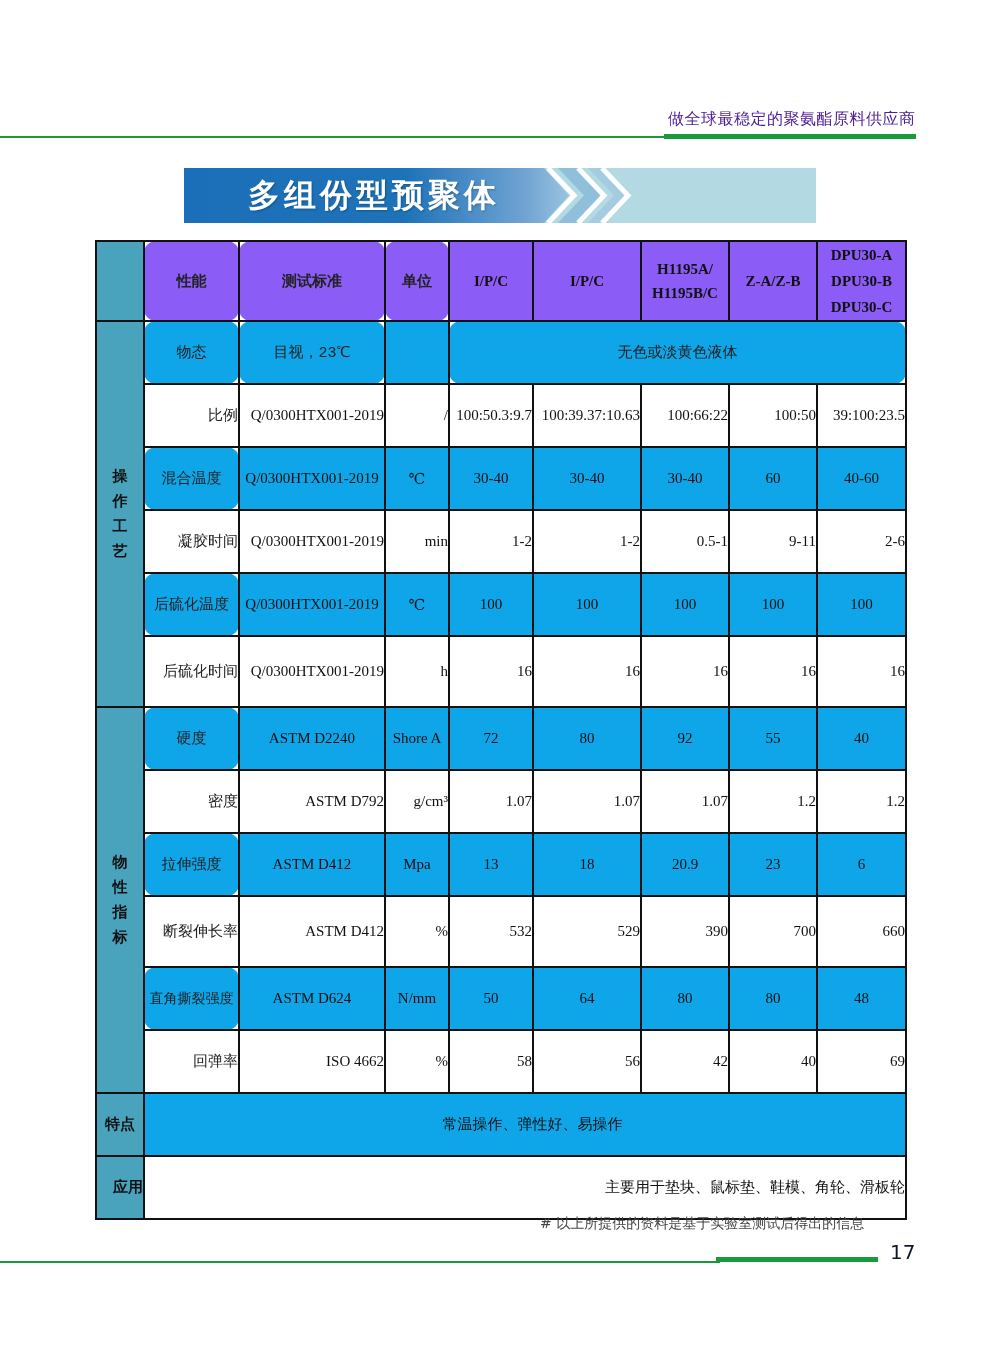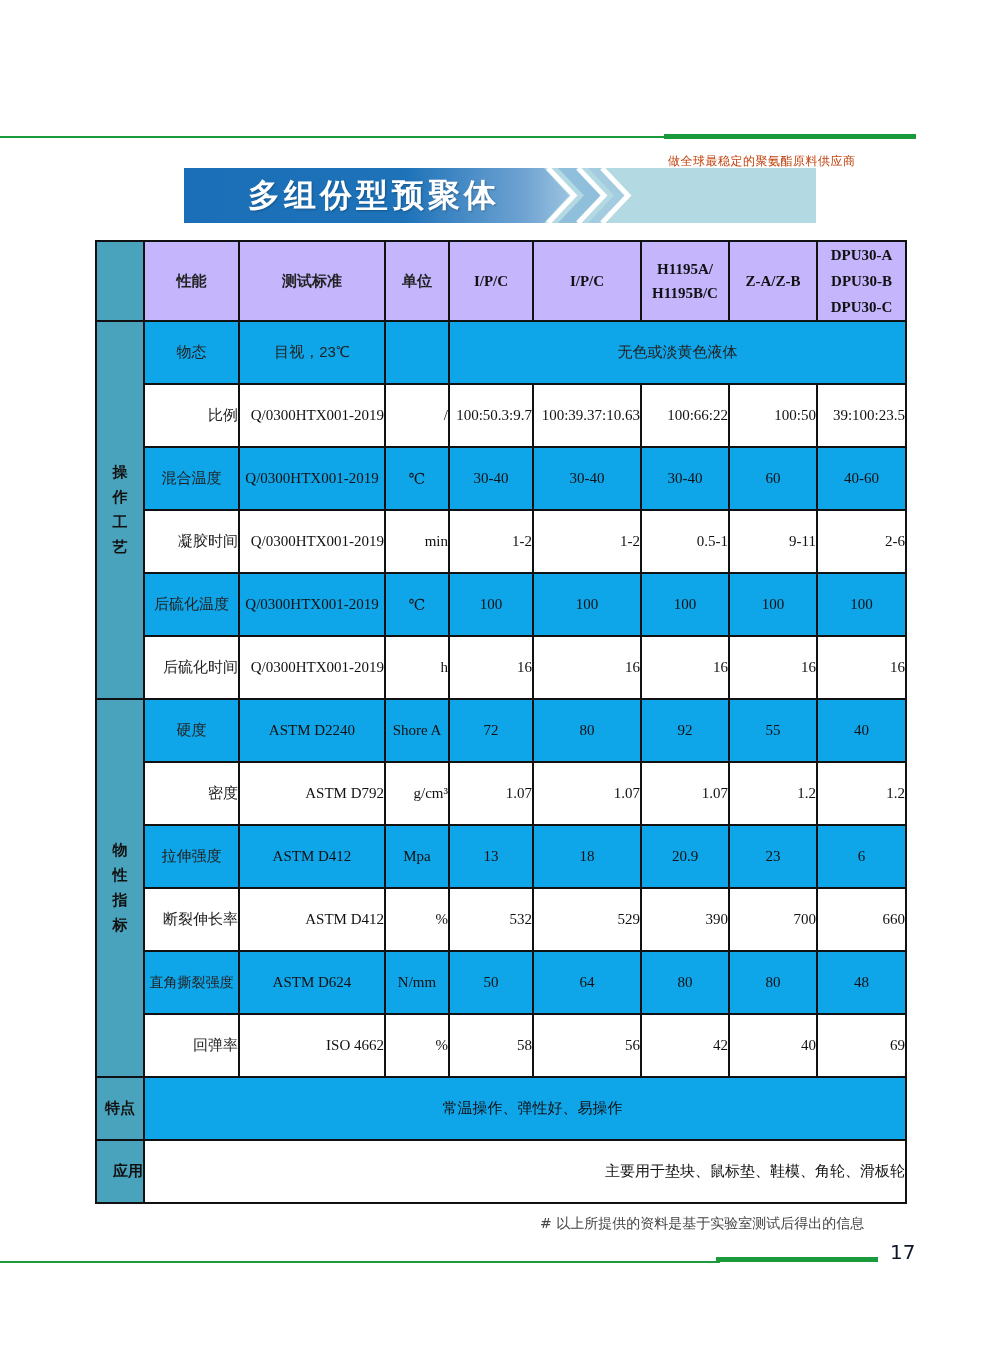--- a/index.html
+++ b/index.html
@@ -1,22 +1,22 @@
 <!DOCTYPE html>
 <html><head>
 <meta charset="utf-8">
 <style>
   html, body { margin: 0; padding: 0; }
   body {
     width: 1000px; height: 1347px; background: #ffffff; position: relative; overflow: hidden;
     font-family: "DejaVu Serif", "Liberation Serif", serif; color: #111;
   }
   .slogan {
-    position: absolute; left: 668px; top: 109px; font-size: 12px; color: #c2410c;
-    font-family: "DejaVu Sans", "Liberation Sans", sans-serif; letter-spacing: 0.5px; margin-top: 44px;
+    position: absolute; left: 668px; top: 109px; font-size: 16px; color: #4c1d95;
+    font-family: "DejaVu Sans", "Liberation Sans", sans-serif; letter-spacing: 0.5px;
   }
   .top-line-thin { position: absolute; left: 0; top: 136px; width: 666px; height: 2px; background: #1a9a3a; }
   .top-line-thick { position: absolute; left: 664px; top: 134px; width: 252px; height: 5px; background: #1a9a3a; }
 
   .banner { position: absolute; left: 184px; top: 168px; width: 632px; height: 55px; }
   .banner-light { position: absolute; left: 0; top: 0; width: 632px; height: 55px; background: #b3d9e3; }
   .banner-dark {
     position: absolute; left: 0; top: 0; width: 400px; height: 55px;
     background: linear-gradient(90deg, #1a6fb8 0%, #1d72b8 55%, #6fa3d2 85%, #a9cde3 100%);
     clip-path: polygon(0 0, 360px 0, 385px 27.5px, 360px 55px, 0 55px);
@@ -30,22 +30,22 @@
 
   table.spec {
     position: absolute; left: 95px; top: 240px; width: 810px; height: 962px;
     border-collapse: collapse; table-layout: fixed;
     border: 2px solid #111;
   }
   table.spec td {
     border: 2px solid #111; text-align: center; vertical-align: middle; padding: 0;
     font-size: 15px; font-family: "Liberation Serif", "DejaVu Serif", serif;
   }
-  table.spec td.cn { font-family: Liberation Sans, sans-serif; font-size: 15px; color: #222; }
-  tr.head td { background: #c4b5fd; font-weight: bold; height: 78px; font-size: 15px; }
+  table.spec td.cn { font-family: Liberation Mono, monospace; font-size: 15px; color: #222; border-radius: 12px; }
+  tr.head td { background: #8b5cf6; font-weight: bold; height: 78px; font-size: 15px; }
   tr.blue td { background: #0ea5e9; }
   tr.white td { background: #ffffff; text-align: right; }
   td.group { background: #4aa3bc !important; font-weight: bold; font-family: "DejaVu Sans", "Liberation Sans", sans-serif; font-size: 15px; line-height: 25px; }
   td.label-side { background: #4aa3bc !important; font-weight: bold; font-family: "DejaVu Sans", "Liberation Sans", sans-serif; }
   td.wide { text-align: right; padding-left: 15px !important; font-family: "DejaVu Sans", "Liberation Sans", sans-serif; }
   .vstack span { display: block; }
 
   .footnote {
     position: absolute; left: 540px; top: 1215px; font-size: 14px; color: #444;
     font-family: "DejaVu Sans", "Liberation Sans", sans-serif;
@@ -155,21 +155,21 @@
   <tr class="blue" style="height:63px">
     <td class="cn">后硫化温度</td>
     <td>Q/0300HTX001-2019</td>
     <td>℃</td>
     <td>100</td>
     <td>100</td>
     <td>100</td>
     <td>100</td>
     <td>100</td>
   </tr>
-  <tr class="white" style="height:63px">
+  <tr class="white" style="height:71px">
     <td class="cn">后硫化时间</td>
     <td>Q/0300HTX001-2019</td>
     <td>h</td>
     <td>16</td>
     <td>16</td>
     <td>16</td>
     <td>16</td>
     <td>16</td>
   </tr>
 
@@ -202,21 +202,21 @@
   <tr class="blue" style="height:63px">
     <td class="cn">拉伸强度</td>
     <td>ASTM D412</td>
     <td>Mpa</td>
     <td>13</td>
     <td>18</td>
     <td>20.9</td>
     <td>23</td>
     <td>6</td>
   </tr>
-  <tr class="white" style="height:63px">
+  <tr class="white" style="height:71px">
     <td class="cn">断裂伸长率</td>
     <td>ASTM D412</td>
     <td>%</td>
     <td>532</td>
     <td>529</td>
     <td>390</td>
     <td>700</td>
     <td>660</td>
   </tr>
   <tr class="blue" style="height:63px">

